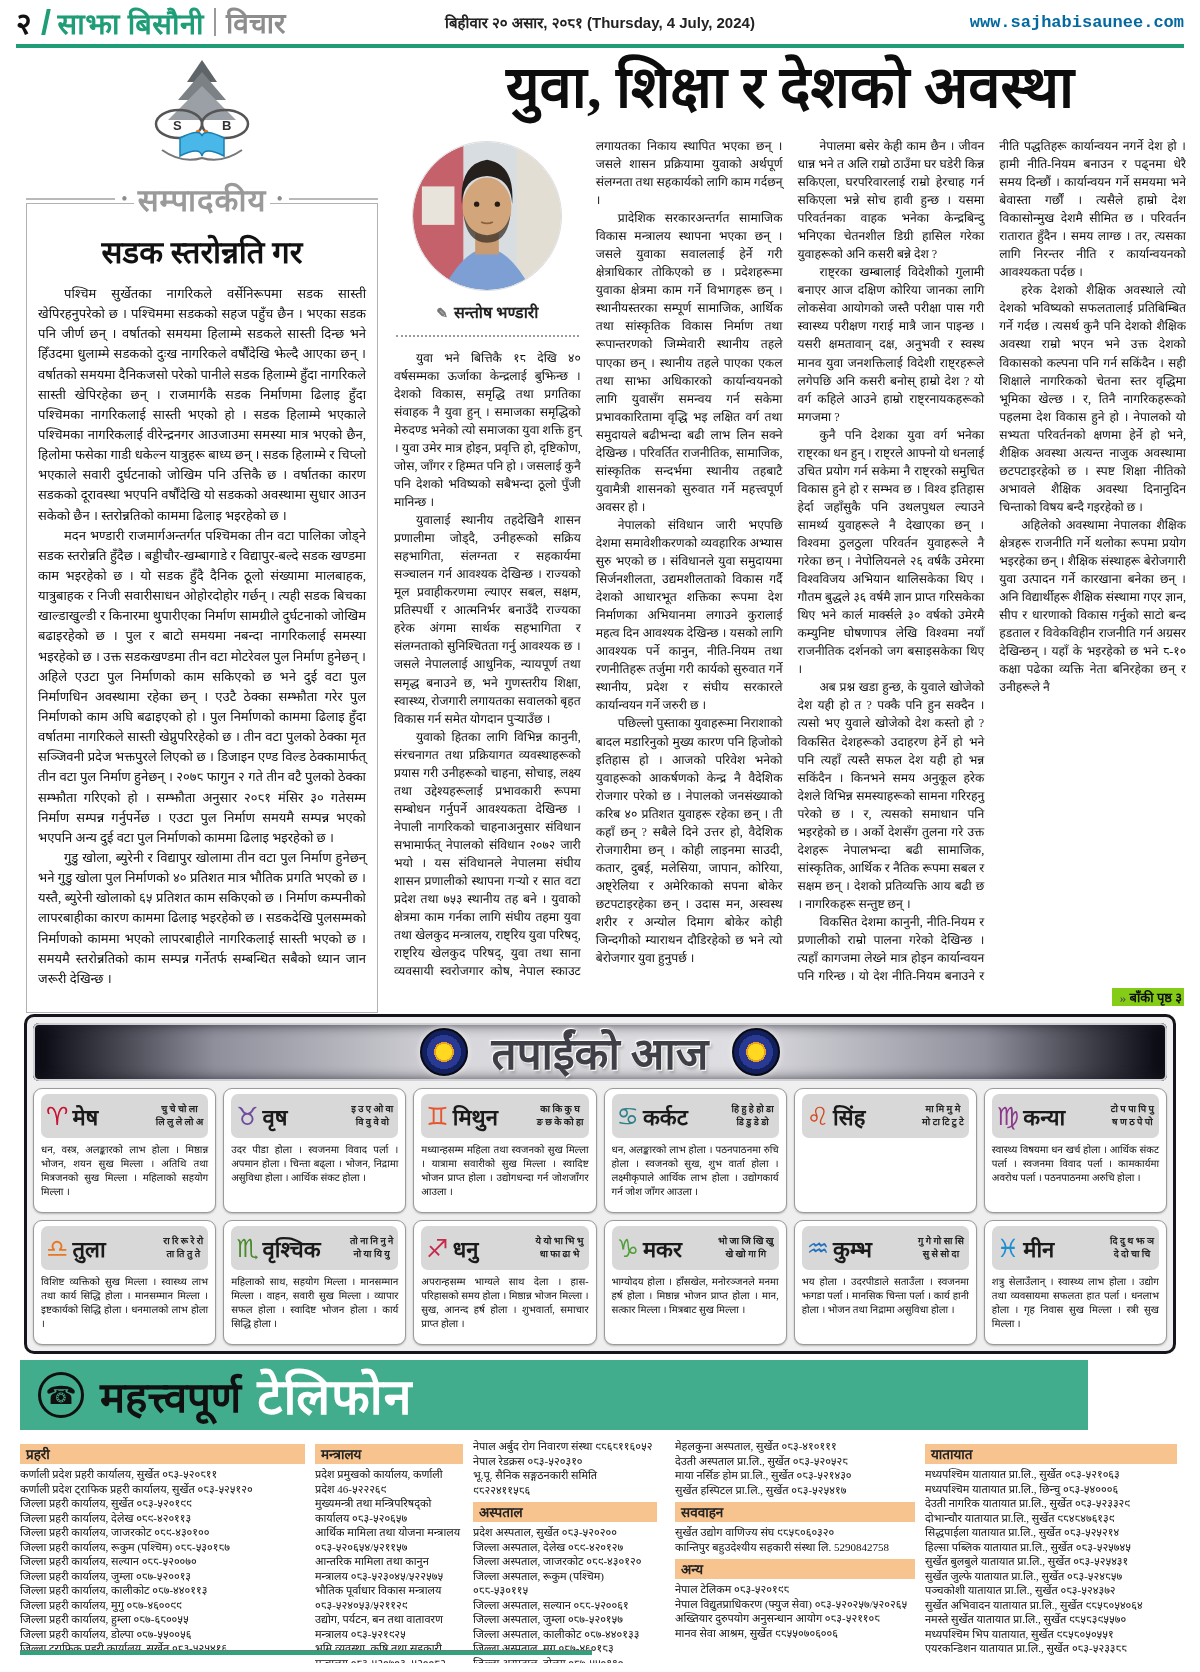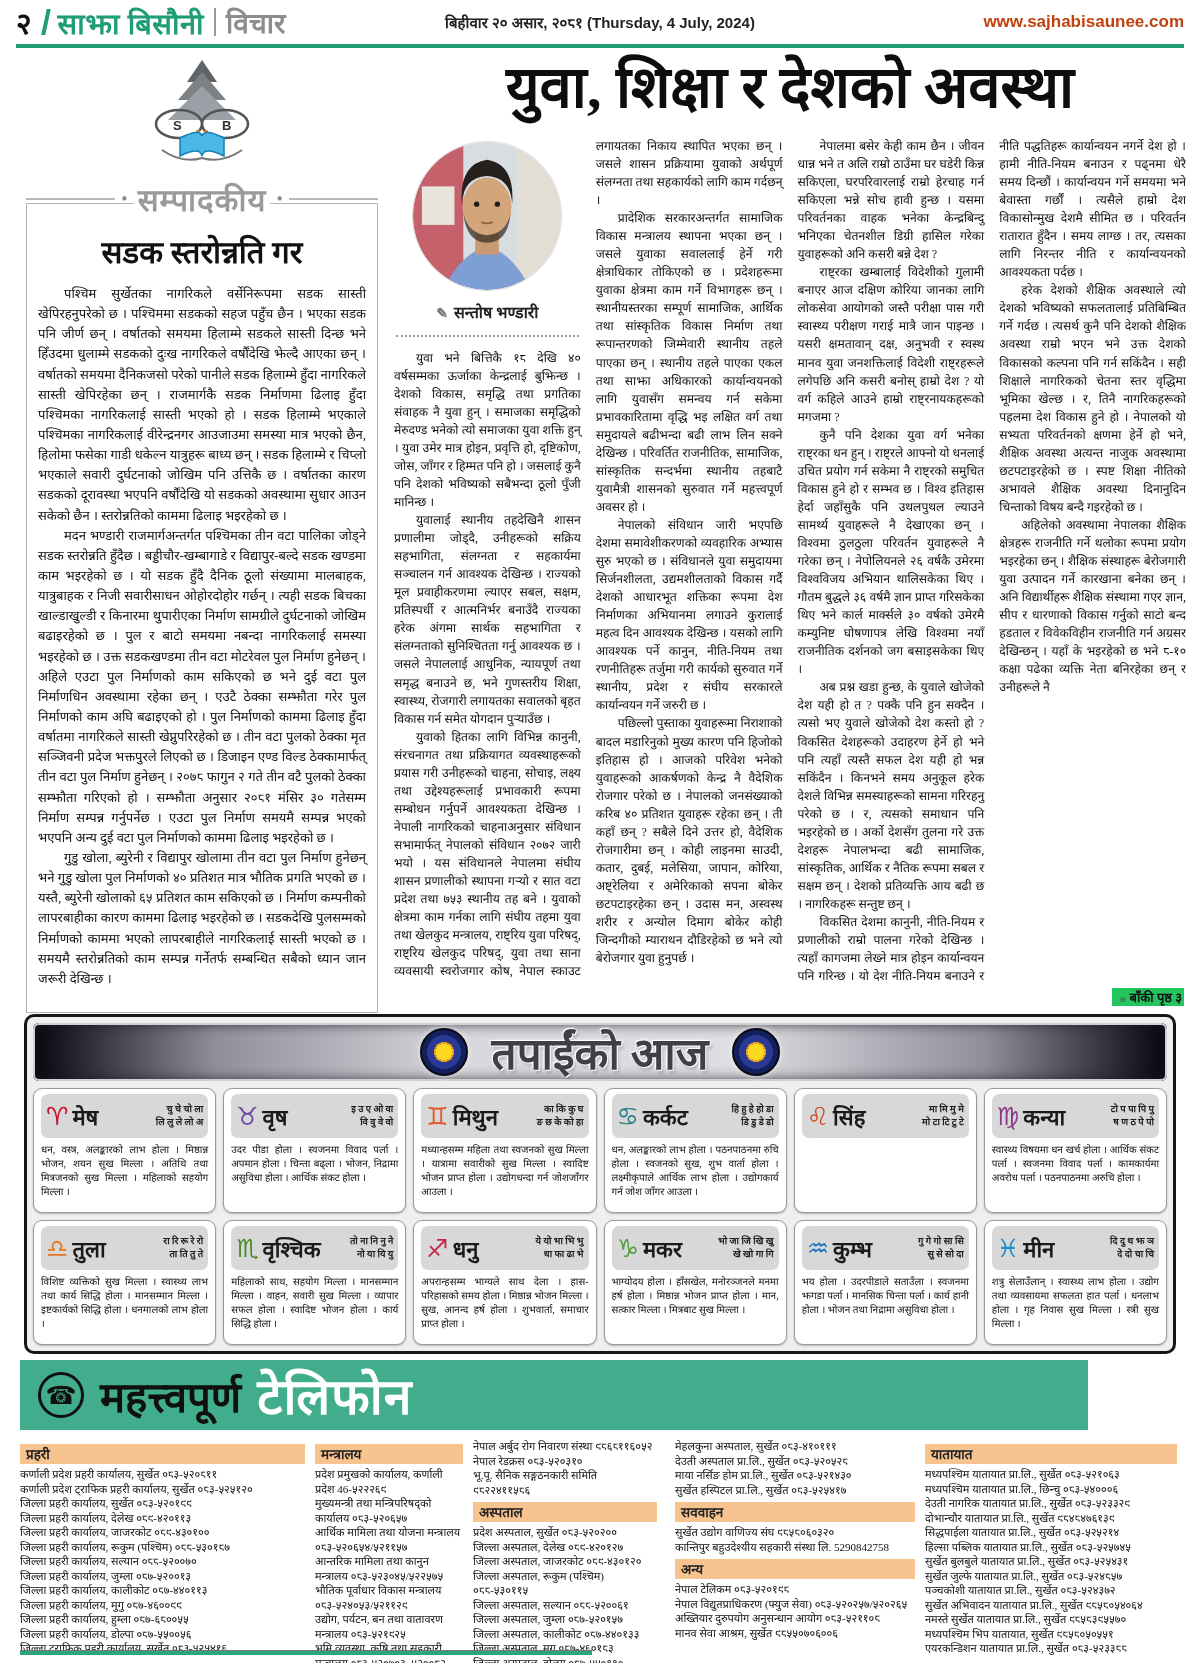--- a/index.html
+++ b/index.html
@@ -8,21 +8,21 @@
   .page{position:relative;width:1200px;height:1672px;overflow:hidden;background:#fff;}
 
   
   .topbar{position:absolute;left:0;top:0;right:0;height:44px;display:flex;align-items:center;padding:0 16px;box-sizing:border-box;}
   .pnum{font-size:30px;font-weight:bold;color:#111;}
   .tbar{width:4px;height:26px;background:#1f9d77;margin:0 10px 0 12px;transform:skewX(-12deg);}
   .masthead{font-size:29px;font-weight:bold;color:#1f9d77;letter-spacing:.5px;}
   .mhsep{width:2px;height:28px;background:#9a9a9a;margin:0 10px;}
   .sectionname{font-size:28px;font-weight:bold;color:#8d8d8d;}
   .tb-date{position:absolute;left:50%;transform:translateX(-50%);font-family:"Liberation Sans",sans-serif;font-size:15px;font-weight:bold;color:#222;}
-  .tb-site{margin-left:auto;font-family:Liberation Sans, sans-serif;font-size:17px;font-weight:bold;color:#c2410c;text-align:center;}
+  .tb-site{margin-left:auto;font-family:Liberation Mono, monospace;font-size:17px;font-weight:bold;color:#0369a1;text-align:center;}
   .rule{position:absolute;left:16px;right:16px;top:44px;height:4px;background:#1f9d77;}
 
   
   .editorial{position:absolute;left:20px;top:54px;width:364px;height:952px;box-sizing:border-box;}
   .logo{display:flex;justify-content:center;padding-top:4px;height:118px;}
   .ed-label-row{position:relative;z-index:2;display:flex;align-items:center;margin:2px 6px -17px 6px;}
   .ed-line{flex:1;height:2px;background:#b9b9b9;}
   .ed-dot{color:#8d8d8d;font-size:18px;margin:0 6px;line-height:1;}
   .ed-label{font-size:31px;font-weight:bold;color:#9a9a9a;letter-spacing:1px;padding:0 4px;background:#fff;}
   .ed-box{border:1px solid #b2b2b2;margin:0 6px;height:calc(100% - 142px);box-sizing:border-box;padding:26px 11px 8px;overflow:hidden;background:#fff;}
@@ -34,40 +34,40 @@
   .headline{font-size:58px;line-height:1.12;font-weight:bold;text-align:center;margin:8px 0 16px;color:#0d0d0d;}
   .art-cols{height:852px;overflow:hidden;column-count:4;column-gap:15px;column-fill:auto;
             font-size:12.2px;line-height:1.48;text-align:justify;}
   .author-block{break-inside:avoid;text-align:center;margin-bottom:10px;}
   .photo{width:148px;height:148px;border-radius:50%;overflow:hidden;margin:4px auto 10px;border:1px solid #ddd;}
   .photo svg{display:block;width:100%;height:100%;}
   .byline{font-size:16px;font-weight:bold;color:#222;}
   .pen{color:#777;font-size:14px;margin-right:6px;}
   .dots{border-bottom:2px dotted #999;margin:10px 2px 12px;}
   .art-p{margin:0;text-indent:22px;color:#0f0f0f;}
-  .cont{position:absolute;right:2px;bottom:0;background:#22c55e;padding:0 2px 0 8px;font-weight:bold;font-size:13px;}
+  .cont{position:absolute;right:2px;bottom:0;background:#84cc16;padding:0 2px 0 8px;font-weight:bold;font-size:13px;}
   .cont .chev{color:#555;}
 
   
   .horoscope{position:absolute;left:24px;top:1014px;width:1152px;height:340px;box-sizing:border-box;
              border:3px solid #15151d;border-radius:10px;background:#efefef;padding:6px;}
   .h-banner{height:58px;border-radius:6px;display:flex;align-items:center;justify-content:center;gap:24px;
             background:linear-gradient(90deg,#05050e 0%,#8f8f9c 16%,#d8d8dc 38%,#dedee2 62%,#8f8f9c 84%,#05050e 100%);
             box-shadow:inset 0 0 0 2px #cfcfd6, inset 0 0 14px #1a1a24;}
   .h-title{font-size:44px;font-weight:bold;color:#3f3f47;
            text-shadow:0 0 4px #fff,1px 1px 0 #fff,-1px -1px 0 #fff,2px 3px 3px rgba(0,0,0,.25);}
   .wheel{width:48px;height:48px;border-radius:50%;border:2px solid #0a0a14;box-sizing:border-box;
          background:radial-gradient(circle,#ffd91f 0 8px,#e8a020 8px 10px,#2a3a92 10px 17px,#13205e 17px 24px);
          box-shadow:0 0 6px rgba(255,255,255,.7);}
   .h-grid{display:grid;grid-template-columns:repeat(6,1fr);gap:7px;margin-top:7px;}
   .sign-card{background:#fff;border:1px solid #9b9b9b;border-radius:9px;padding:5px 7px;height:125px;overflow:hidden;box-sizing:border-box;box-shadow:0 1px 2px rgba(0,0,0,.25);}
   .sign-head{background:#d8d8d8;border-radius:7px;display:flex;align-items:center;gap:4px;padding:2px 5px;height:44px;box-sizing:border-box;}
   .sign-icon{font-family:"DejaVu Sans",sans-serif;font-size:25px;line-height:1;font-weight:bold;}
   .sign-name{font-size:22px;font-weight:bold;color:#1a1a1a;white-space:nowrap;}
-  .sign-syll{margin-left:auto;font-size:9.5px;font-weight:bold;line-height:1.4;color:#222;text-align:right;white-space:nowrap;}
+  .sign-syll{margin-left:auto;font-size:9.5px;font-weight:bold;line-height:1.4;color:#222;text-align:center;white-space:nowrap;}
   .sign-text{font-size:10px;line-height:1.4;text-align:justify;margin:5px 0 0;color:#101010;font-family:Liberation Serif, serif;}
 
   
   .phones{position:absolute;left:20px;top:1360px;width:1160px;height:312px;overflow:hidden;}
   .p-banner{width:1068px;height:70px;background:#42ad8c;display:flex;align-items:center;gap:16px;padding-left:18px;box-sizing:border-box;}
   .ph-icon{width:46px;height:46px;border:3px solid #101010;border-radius:50%;box-sizing:border-box;
            display:flex;align-items:center;justify-content:center;font-family:"DejaVu Sans",sans-serif;
            font-size:25px;color:#101010;line-height:1;}
   .p-t1{font-size:42px;font-weight:bold;color:#101010;}
   .p-t2{font-size:50px;font-weight:bold;color:#fff;letter-spacing:1px;}

